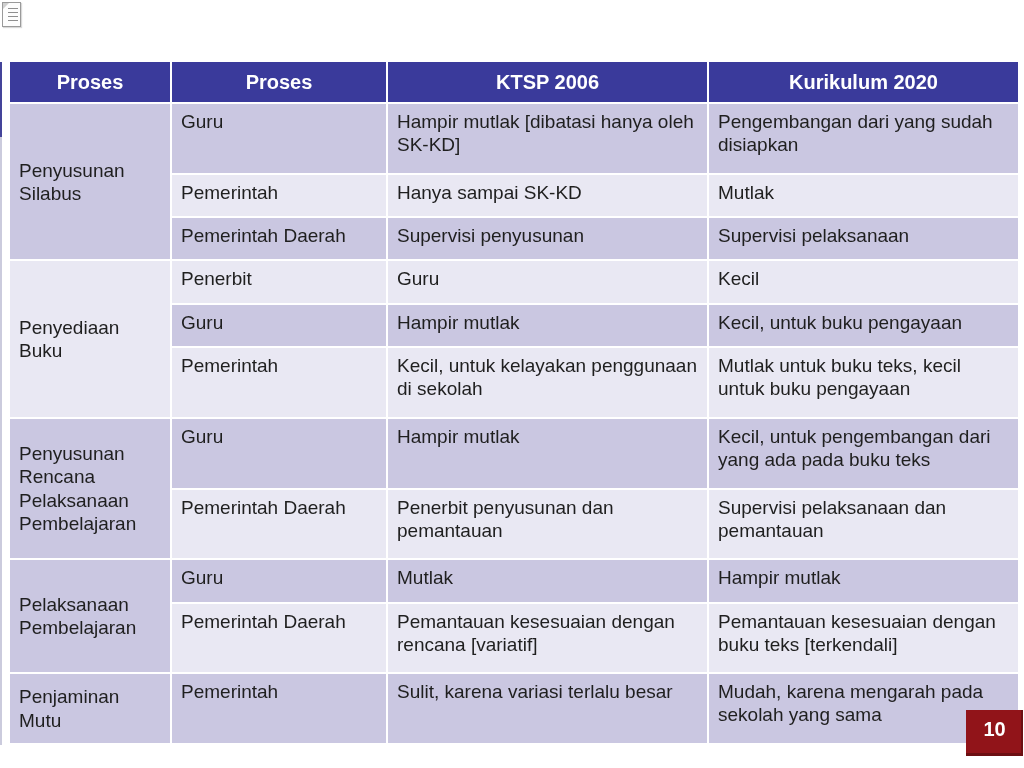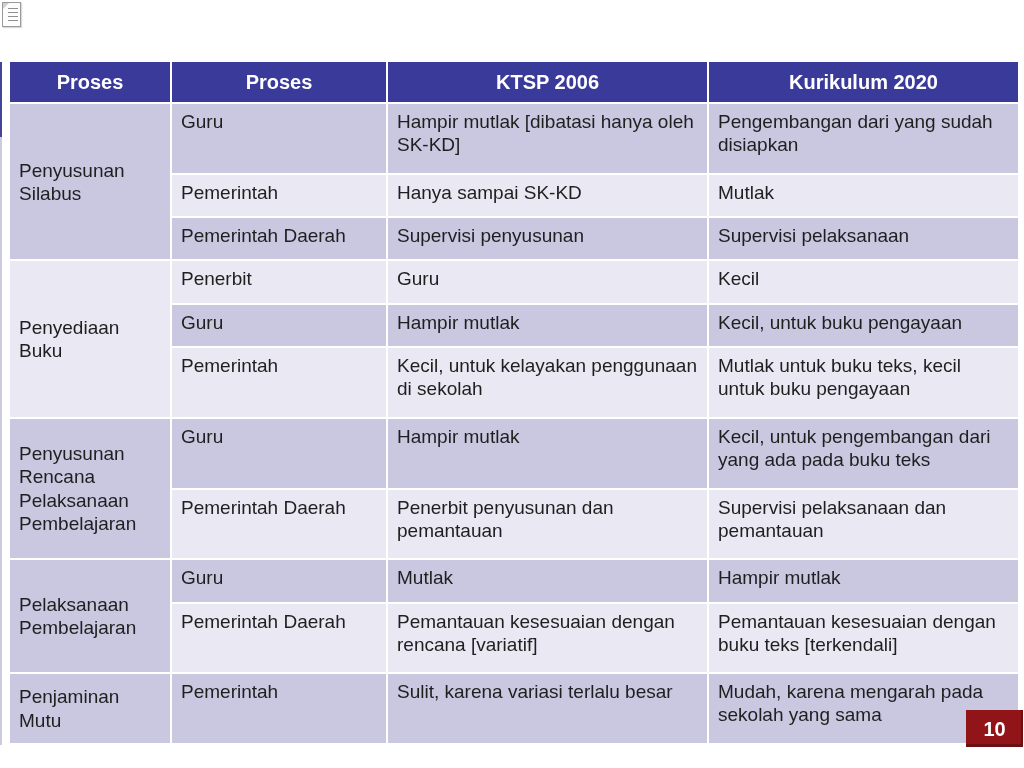--- a/index.html
+++ b/index.html
@@ -65,22 +65,22 @@
   td.cell{
     vertical-align:top; text-align:left;
     padding:6px 10px 6px 9px;
     font-size:19px; line-height:1.22; color:var(--body-text);margin-top:10px;
   }
   td.proses{ vertical-align:middle; }
   td.dark{ background:var(--band-dark); }
   td.light{ background:var(--band-light); }
 
   .page-box{
-    position:absolute; right:1px; bottom:21px;
-    width:57px; height:37px;
+    position:absolute; right:1px; bottom:12px;
+    width:57px; height:46px;
     background:var(--page-box-bg);
     box-shadow:inset -2px -3px 0 rgba(0,0,0,.25);
     color:#fff; font-size:20px; font-weight:bold;
     text-align:center; line-height:39px;
   }
 </style>
 </head>
 <body>
 
 <div class="slide">

